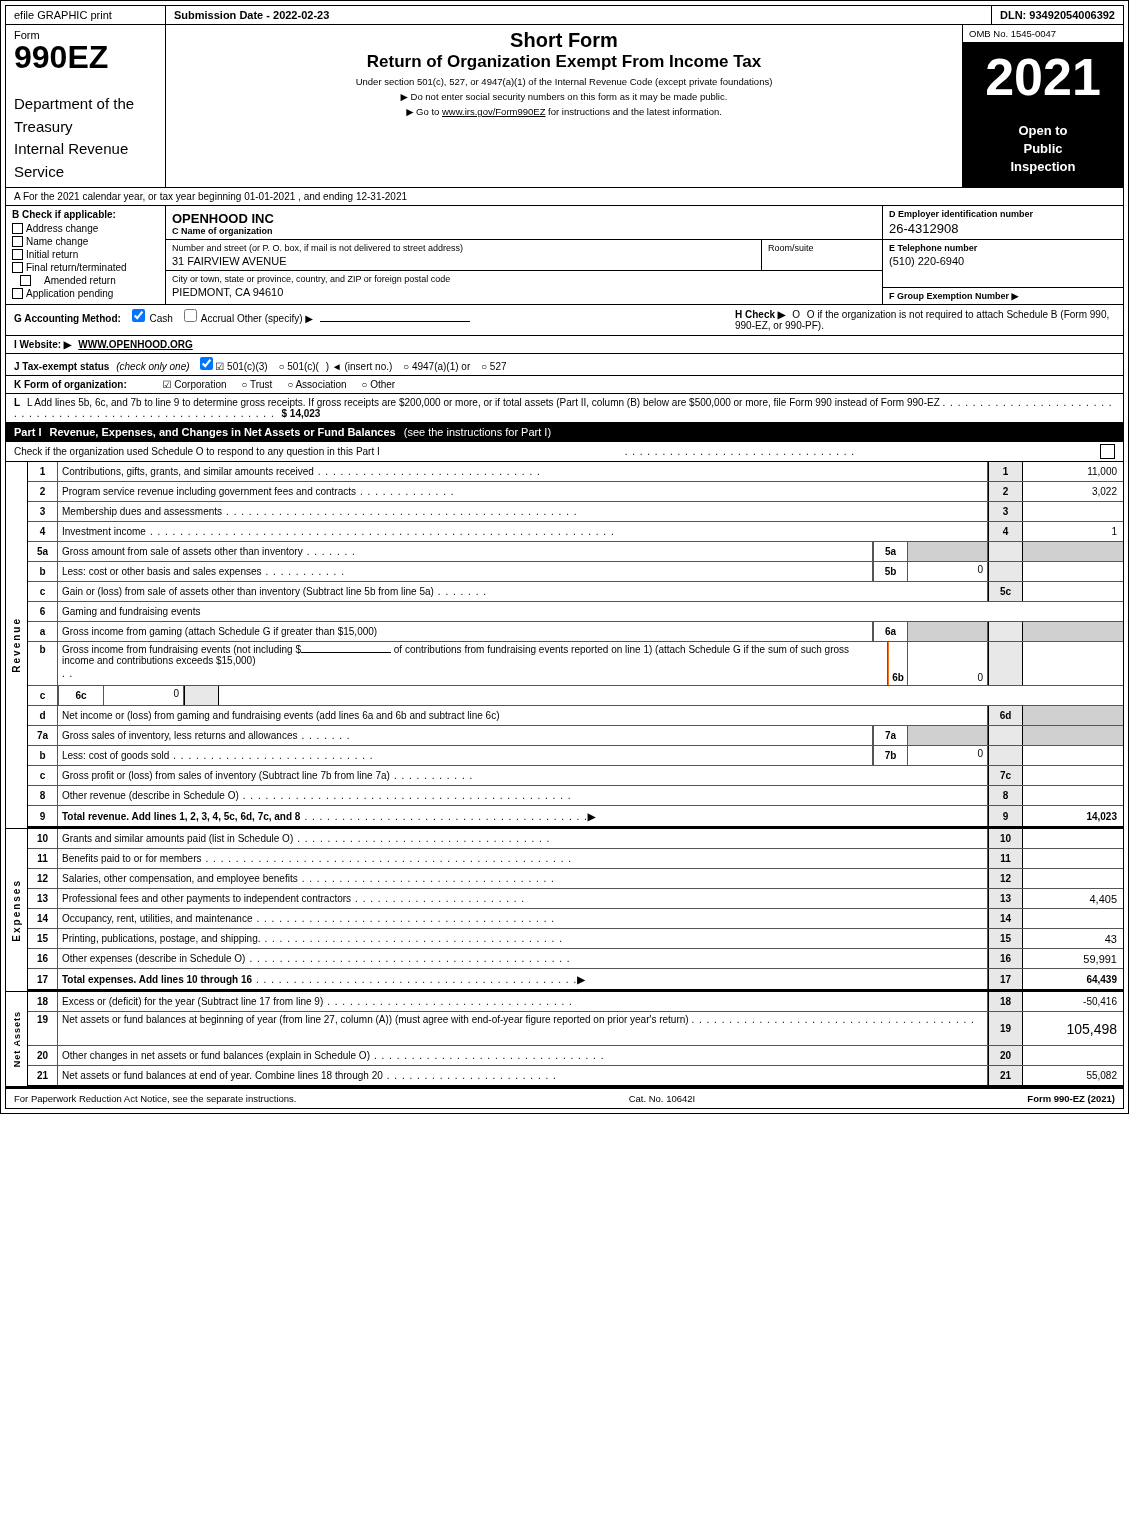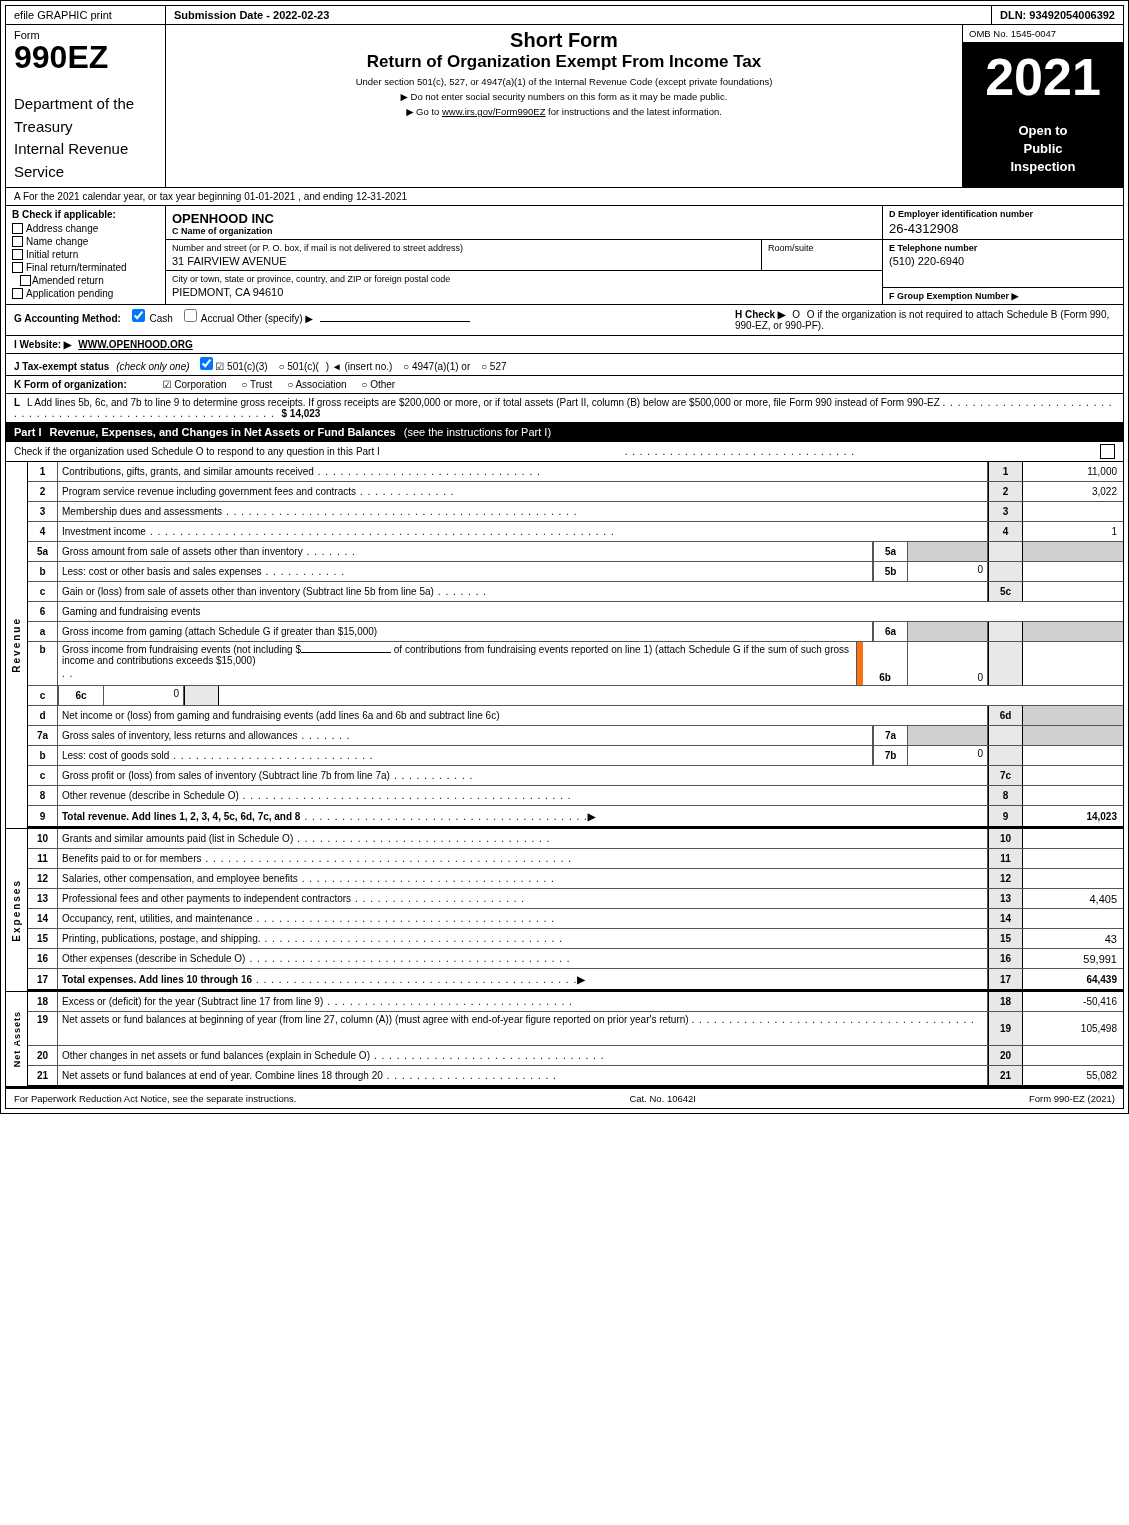--- a/index.html
+++ b/index.html
@@ -71,21 +71,21 @@
         <span>Name change</span>
       </div>
       <div style="display:flex; align-items:center; gap:3px; margin-bottom:2px; font-size:10px;">
         <div style="width:11px; height:11px; border:1px solid #000; flex-shrink:0;"></div>
         <span>Initial return</span>
       </div>
       <div style="display:flex; align-items:center; gap:3px; margin-bottom:2px; font-size:10px;">
         <div style="width:11px; height:11px; border:1px solid #000; flex-shrink:0;"></div>
         <span>Final return/terminated</span>
       </div>
-      <div style="display:flex; align-items:center; gap:1px; margin-bottom:2px; font-size:10px;padding-left:8px;">
+      <div style="display:flex; align-items:center; gap:13px; margin-bottom:2px; font-size:10px;padding-left:8px;">
         <div style="width:11px; height:11px; border:1px solid #000; flex-shrink:0;"></div>
         <span>Amended return</span>
       </div>
       <div style="display:flex; align-items:center; gap:3px; margin-bottom:2px; font-size:10px;">
         <div style="width:11px; height:11px; border:1px solid #000; flex-shrink:0;"></div>
         <span>Application pending</span>
       </div>
     </div>
 
     <div style="flex:1; border-right:1px solid #000; display:flex; flex-direction:column;">
@@ -271,21 +271,21 @@
       </div>
 
       <div style="display:flex; border-bottom:1px solid #555; min-height:44px;">
         <div style="width:30px; flex-shrink:0; border-right:1px solid #555; display:flex; align-items:flex-start; justify-content:center; padding-top:2px; font-size:10px; font-weight:bold;">b</div>
         <div style="flex:1; border-right:1px solid #555; padding:2px 4px; font-size:10px;">
           Gross income from fundraising events (not including $<span style="display:inline-block; width:90px; border-bottom:1px solid #000;"></span> of contributions from fundraising events reported on line 1) (attach Schedule G if the sum of such gross income and contributions exceeds $15,000)
           <div style="display:flex; align-items:center; margin-top:2px;">
             <span style="letter-spacing:1px;">. .</span>
           </div>
         </div>
-        <div style="width:51px; flex-shrink:0; border-right:1px solid #555; border-left:6px solid #f97316; display:flex; align-items:flex-end; justify-content:center; padding-bottom:2px; font-size:10px; font-weight:bold;">6b</div>
+        <div style="width:20px; flex-shrink:0; border-right:1px solid #555; border-left:1px solid #f97316; display:flex; align-items:flex-end; justify-content:center; padding-bottom:2px; font-size:10px; font-weight:bold;">6b</div>
         <div style="width:80px; flex-shrink:0; border-right:1px solid #555; padding:2px 4px; font-size:10px; text-align:right; display:flex; align-items:flex-end; justify-content:flex-end;">0</div>
         <div style="width:35px; flex-shrink:0; border-right:1px solid #000; border-left:1px solid #000; display:flex; align-items:center; justify-content:center; font-size:10px; font-weight:bold; background:#e8e8e8;"></div>
         <div style="width:100px; flex-shrink:0; padding:2px 6px;"></div>
       </div>
 
       <div style="display:flex; border-bottom:1px solid #555; min-height:20px;">
         <div style="width:30px; flex-shrink:0; border-right:1px solid #555; display:flex; align-items:center; justify-content:center; font-size:10px; font-weight:bold;">c</div>
         <div style="width:46px; flex-shrink:0; border-right:1px solid #555; border-left:1px solid #555; display:flex; align-items:center; justify-content:center; font-size:10px; font-weight:bold;">6c</div>
         <div style="width:80px; flex-shrink:0; border-right:1px solid #555; padding:2px 4px; font-size:10px; text-align:right;">0</div>
         <div style="width:35px; flex-shrink:0; border-right:1px solid #000; border-left:1px solid #000; display:flex; align-items:center; justify-content:center; font-size:10px; font-weight:bold; background:#e8e8e8;"></div>
@@ -414,21 +414,21 @@
         <div style="width:30px; flex-shrink:0; border-right:1px solid #555; display:flex; align-items:center; justify-content:center; font-size:10px; font-weight:bold;">18</div>
         <div style="flex:1; border-right:1px solid #555; padding:2px 4px; font-size:10px; display:flex; align-items:center;">Excess or (deficit) for the year (Subtract line 17 from line 9) <span style="letter-spacing:1px; margin-left:4px;">. . . . . . . . . . . . . . . . . . . . . . . . . . . . . . . . .</span></div>
         <div style="width:35px; flex-shrink:0; border-right:1px solid #000; border-left:1px solid #000; display:flex; align-items:center; justify-content:center; font-size:10px; font-weight:bold; background:#e8e8e8;">18</div>
         <div style="width:100px; flex-shrink:0; padding:2px 6px; font-size:10px; text-align:right; display:flex; align-items:center; justify-content:flex-end;">-50,416</div>
       </div>
 
       <div style="display:flex; border-bottom:1px solid #555; min-height:34px;">
         <div style="width:30px; flex-shrink:0; border-right:1px solid #555; display:flex; align-items:flex-start; justify-content:center; padding-top:2px; font-size:10px; font-weight:bold;">19</div>
         <div style="flex:1; border-right:1px solid #555; padding:2px 4px; font-size:10px;">Net assets or fund balances at beginning of year (from line 27, column (A)) (must agree with end-of-year figure reported on prior year's return) <span style="letter-spacing:1px;">. . . . . . . . . . . . . . . . . . . . . . . . . . . . . . . . . . . . . .</span></div>
         <div style="width:35px; flex-shrink:0; border-right:1px solid #000; border-left:1px solid #000; display:flex; align-items:center; justify-content:center; font-size:10px; font-weight:bold; background:#e8e8e8;">19</div>
-        <div style="width:100px; flex-shrink:0; padding:2px 6px; font-size:10px; text-align:right; display:flex; align-items:center; justify-content:flex-end;">105,498</div>
+        <div style="width:100px; flex-shrink:0; padding:2px 6px; font-size:14px; text-align:right; display:flex; align-items:center; justify-content:flex-end;">105,498</div>
       </div>
 
       <div style="display:flex; border-bottom:1px solid #555; min-height:20px;">
         <div style="width:30px; flex-shrink:0; border-right:1px solid #555; display:flex; align-items:center; justify-content:center; font-size:10px; font-weight:bold;">20</div>
         <div style="flex:1; border-right:1px solid #555; padding:2px 4px; font-size:10px; display:flex; align-items:center;">Other changes in net assets or fund balances (explain in Schedule O) <span style="letter-spacing:1px; margin-left:4px;">. . . . . . . . . . . . . . . . . . . . . . . . . . . . . . .</span></div>
         <div style="width:35px; flex-shrink:0; border-right:1px solid #000; border-left:1px solid #000; display:flex; align-items:center; justify-content:center; font-size:10px; font-weight:bold; background:#e8e8e8;">20</div>
         <div style="width:100px; flex-shrink:0; padding:2px 6px;"></div>
       </div>
 
       <div style="display:flex; border-bottom:1px solid #000; min-height:20px;">
@@ -436,15 +436,15 @@
         <div style="flex:1; border-right:1px solid #555; padding:2px 4px; font-size:10px; display:flex; align-items:center;">Net assets or fund balances at end of year. Combine lines 18 through 20 <span style="letter-spacing:1px; margin-left:4px;">. . . . . . . . . . . . . . . . . . . . . . .</span></div>
         <div style="width:35px; flex-shrink:0; border-right:1px solid #000; border-left:1px solid #000; display:flex; align-items:center; justify-content:center; font-size:10px; font-weight:bold; background:#e8e8e8;">21</div>
         <div style="width:100px; flex-shrink:0; padding:2px 6px; font-size:10px; text-align:right; display:flex; align-items:center; justify-content:flex-end;">55,082</div>
       </div>
     </div>
   </div>
 
   <div style="border:1px solid #000; border-top:2px solid #000; padding:4px 8px; font-size:9.5px; display:flex; justify-content:space-between; align-items:center;">
     <span>For Paperwork Reduction Act Notice, see the separate instructions.</span>
     <span>Cat. No. 10642I</span>
-    <span style="font-weight:normal;">Form 990-EZ (2021)</span>
+    <span style="font-weight:bold;">Form 990-EZ (2021)</span>
   </div>
 </div>
 
 </body></html>

